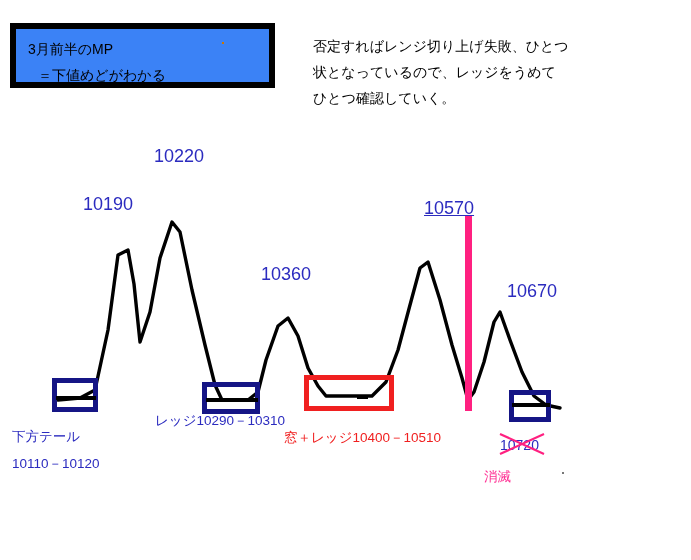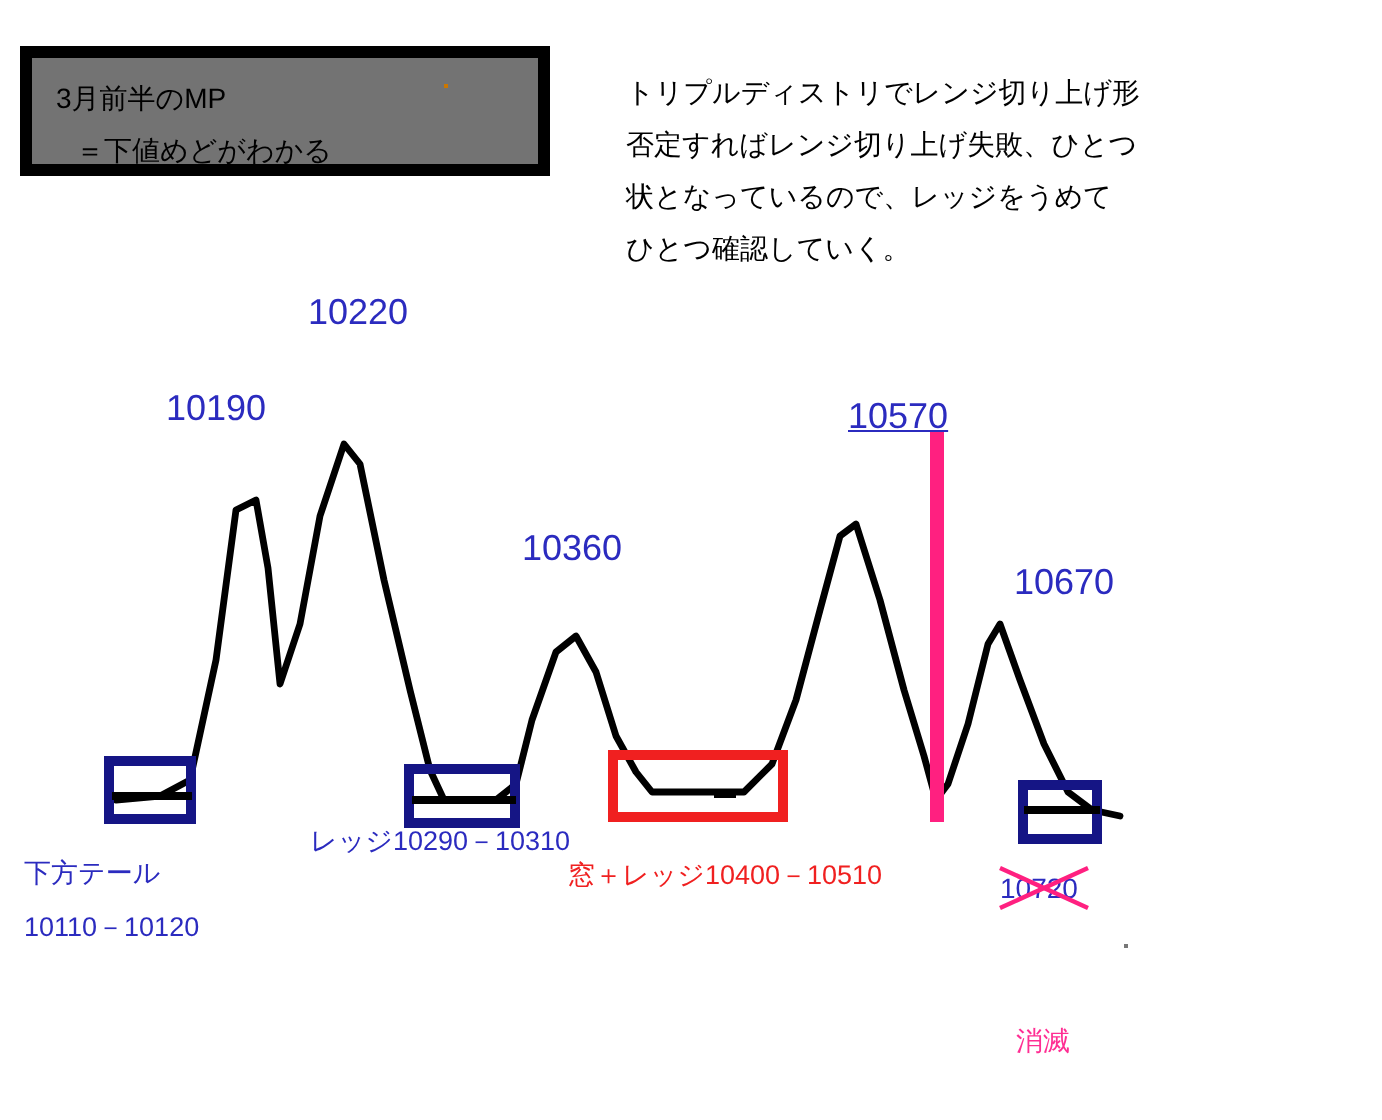--- a/index.html
+++ b/index.html
@@ -19,21 +19,21 @@
   }
 
   
   .note-box {
     position: absolute;
     left: 10px;
     top: 23px;
     width: 265px;
     height: 65px;
     border: 6px solid #000000;
-    background: #737373;
+    background: #3b82f6;
     box-sizing: border-box;
   }
   .note-line {
     position: absolute;
     color: #000000;
     font-size: 14px;
     line-height: 16px;
     white-space: nowrap;
   }
   .note-line-1 { left: 12px; top: 12px; }
@@ -134,21 +134,20 @@
 <div id="canvas">
 
   <div class="note-box">
     <span class="note-line note-line-1">3月前半のMP</span>
     <span class="note-line note-line-2">＝下値めどがわかる</span>
   </div>
 
   <div class="dot" style="left:222px; top:42px; background:#cc7700;"></div>
 
   <div class="commentary">
-    <span class="cline">トリプルディストリでレンジ切り上げ形</span>
     <span class="cline">否定すればレンジ切り上げ失敗、ひとつ</span>
     <span class="cline">状となっているので、レッジをうめて</span>
     <span class="cline">ひとつ確認していく。</span>
   </div>
 
   <div class="chart-area">
 
     <svg class="chart-svg" width="691" height="330" viewBox="0 0 691 330">
       <polyline id="price-curve" fill="none" stroke="#000000" stroke-width="3.4" stroke-linejoin="round" stroke-linecap="round" points="58,230 80,228 95,220 108,160 118,85 128,80 134,114 140,172 150,142 160,88 172,52 180,62 192,120 205,175 215,215 222,230 248,230 258,222 266,190 278,156 288,148 298,166 308,198 318,216 326,226 352,226 372,226 386,212 398,180 410,135 420,98 428,92 440,130 452,175 462,208 468,230 474,222 484,192 494,152 500,142 510,170 522,202 534,226 546,235 560,238"></polyline>
     </svg>
@@ -186,17 +185,17 @@
   <div class="zone-label zone-red" style="left:284px; top:429px;">窓＋レッジ10400－10510</div>
 
   <div class="struck" style="left:500px; top:436px;">
     <span class="struck-text">10720</span>
     <svg class="cross" viewBox="0 0 56 26">
       <line x1="4" y1="3" x2="48" y2="23" stroke="#ff2080" stroke-width="2.2"></line>
       <line x1="48" y1="3" x2="4" y2="23" stroke="#ff2080" stroke-width="2.2"></line>
     </svg>
   </div>
 
-  <div class="zone-label zone-pink" style="left:508px; top:468px;margin-top:44px;">消滅</div>
+  <div class="zone-label zone-pink" style="left:484px; top:468px;">消滅</div>
 
   <div class="dot" style="left:562px; top:472px; background:#777777;"></div>
 
 </div>
 
 </body></html>

